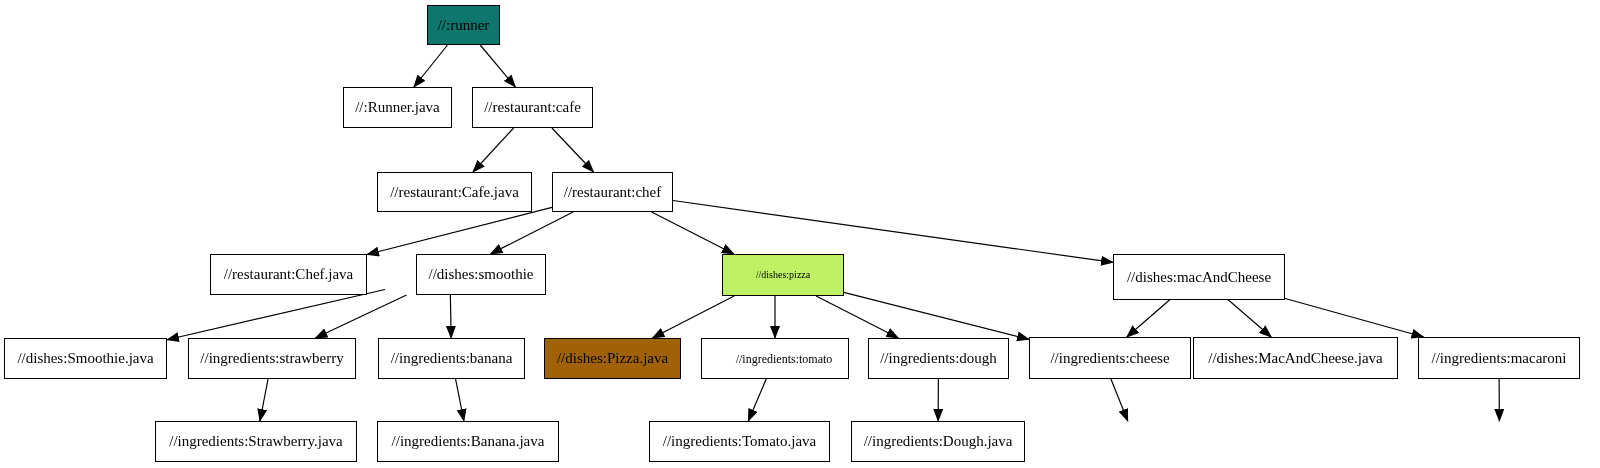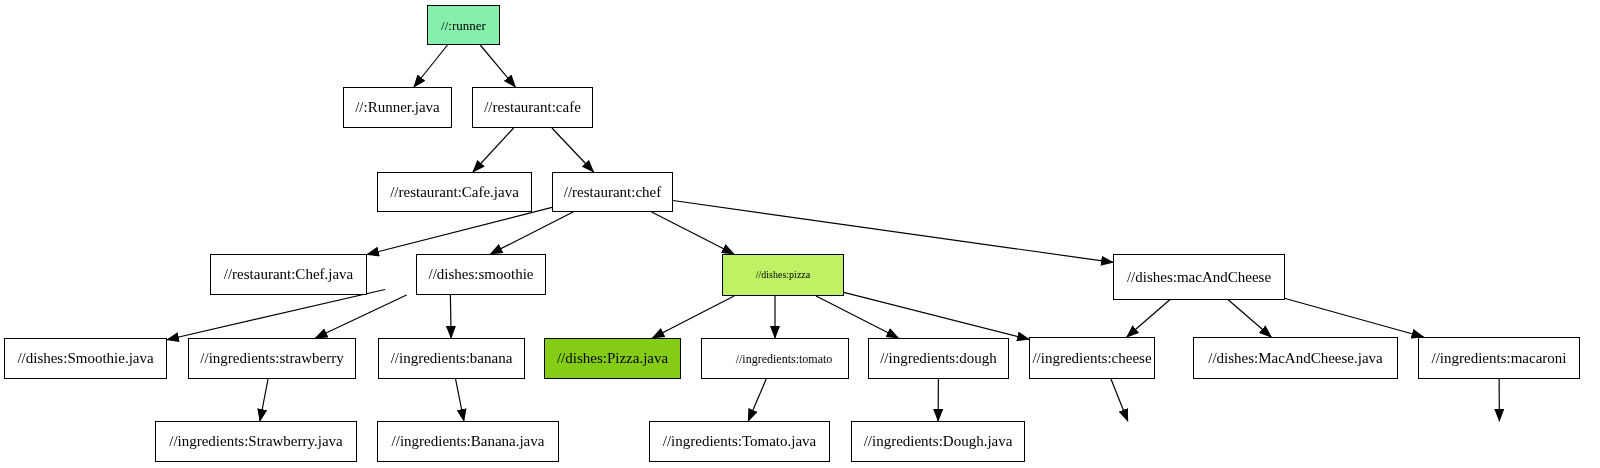--- a/index.html
+++ b/index.html
@@ -62,35 +62,35 @@
       <line x1="828" y1="288.4320610687023" x2="1029" y2="339.37251908396945" stroke="#000000" stroke-width="1.2" marker-end="url(#arrowhead)"></line>
       <line x1="1175.3083832335328" y1="295" x2="1126.7694610778442" y2="337" stroke="#000000" stroke-width="1.2" marker-end="url(#arrowhead)"></line>
       <line x1="1222.6916167664672" y1="295" x2="1271.2305389221558" y2="337" stroke="#000000" stroke-width="1.2" marker-end="url(#arrowhead)"></line>
       <line x1="1272.6526946107783" y1="295" x2="1423.5508982035929" y2="337" stroke="#000000" stroke-width="1.2" marker-end="url(#arrowhead)"></line>
       <line x1="766.2319277108434" y1="379" x2="748.2680722891566" y2="421" stroke="#000000" stroke-width="1.2" marker-end="url(#arrowhead)"></line>
       <line x1="938.3765060240963" y1="379" x2="938.1234939759037" y2="421" stroke="#000000" stroke-width="1.2" marker-end="url(#arrowhead)"></line>
       <line x1="1110.9251497005987" y1="379" x2="1127.7754491017963" y2="421" stroke="#000000" stroke-width="1.2" marker-end="url(#arrowhead)"></line>
       <line x1="1499.125748502994" y1="379" x2="1499.377245508982" y2="421" stroke="#000000" stroke-width="1.2" marker-end="url(#arrowhead)"></line>
     </svg>
 
-<div class="node" style="left: 427px; top: 5px; width: 73px; height: 40px; background: #86efac; border-color: rgb(0, 0, 0); color: rgb(0, 0, 0); font-size: 13px;">//:runner</div>
+<div class="node" style="left: 427px; top: 5px; width: 73px; height: 40px; background: #0f766e; border-color: rgb(0, 0, 0); color: rgb(0, 0, 0); font-size: 15px;">//:runner</div>
     <div class="node" style="left: 343px; top: 87px; width: 109px; height: 41px; background: rgb(255, 255, 255); border-color: rgb(0, 0, 0); color: rgb(0, 0, 0); font-size: 15px;">//:Runner.java</div>
     <div class="node" style="left: 472px; top: 87px; width: 121px; height: 41px; background: rgb(255, 255, 255); border-color: rgb(0, 0, 0); color: rgb(0, 0, 0); font-size: 15px;">//restaurant:cafe</div>
     <div class="node" style="left: 377px; top: 172px; width: 155px; height: 40px; background: rgb(255, 255, 255); border-color: rgb(0, 0, 0); color: rgb(0, 0, 0); font-size: 15px;">//restaurant:Cafe.java</div>
     <div class="node" style="left: 552px; top: 172px; width: 121px; height: 40px; background: rgb(255, 255, 255); border-color: rgb(0, 0, 0); color: rgb(0, 0, 0); font-size: 15px;">//restaurant:chef</div>
     <div class="node" style="left: 210px; top: 254px; width: 157px; height: 41px; background: rgb(255, 255, 255); border-color: rgb(0, 0, 0); color: rgb(0, 0, 0); font-size: 15px;">//restaurant:Chef.java</div>
     <div class="node" style="left: 385px; top: 254px; width: 130px; height: 41px; background: rgb(255, 255, 255); border-color: rgb(0, 0, 0); color: rgb(0, 0, 0); font-size: 15px; margin-left: 31px;">//dishes:smoothie</div>
     <div class="node" style="left: 722px; top: 254px; width: 122px; height: 42px; background: #bef264; border-color: rgb(0, 0, 0); color: rgb(0, 0, 0); font-size: 10px;">//dishes:pizza</div>
     <div class="node" style="left: 1113px; top: 254px; width: 172px; height: 46px; background: rgb(255, 255, 255); border-color: rgb(0, 0, 0); color: rgb(0, 0, 0); font-size: 15px;">//dishes:macAndCheese</div>
     <div class="node" style="left: 4px; top: 338px; width: 163px; height: 41px; background: rgb(255, 255, 255); border-color: rgb(0, 0, 0); color: rgb(0, 0, 0); font-size: 15px;">//dishes:Smoothie.java</div>
     <div class="node" style="left: 188px; top: 338px; width: 168px; height: 41px; background: rgb(255, 255, 255); border-color: rgb(0, 0, 0); color: rgb(0, 0, 0); font-size: 15px;">//ingredients:strawberry</div>
     <div class="node" style="left: 378px; top: 338px; width: 147px; height: 41px; background: rgb(255, 255, 255); border-color: rgb(0, 0, 0); color: rgb(0, 0, 0); font-size: 15px;">//ingredients:banana</div>
-    <div class="node" style="left: 544px; top: 338px; width: 137px; height: 41px; background: #84cc16; border-color: rgb(0, 0, 0); color: rgb(0, 0, 0); font-size: 15px;">//dishes:Pizza.java</div>
+    <div class="node" style="left: 544px; top: 338px; width: 137px; height: 41px; background: #a16207; border-color: rgb(0, 0, 0); color: rgb(0, 0, 0); font-size: 15px;">//dishes:Pizza.java</div>
     <div class="node" style="left: 701px; top: 338px; width: 148px; height: 41px; background: rgb(255, 255, 255); border-color: rgb(0, 0, 0); color: rgb(0, 0, 0); font-size: 12px; padding-left: 18px;">//ingredients:tomato</div>
     <div class="node" style="left: 868px; top: 338px; width: 141px; height: 41px; background: rgb(255, 255, 255); border-color: rgb(0, 0, 0); color: rgb(0, 0, 0); font-size: 15px;">//ingredients:dough</div>
-    <div class="node" style="left: 1029px; top: 337px; width: 126px; height: 42px; background: rgb(255, 255, 255); border-color: rgb(0, 0, 0); color: rgb(0, 0, 0); font-size: 15px;">//ingredients:cheese</div>
+    <div class="node" style="left: 1029px; top: 337px; width: 162px; height: 42px; background: rgb(255, 255, 255); border-color: rgb(0, 0, 0); color: rgb(0, 0, 0); font-size: 15px;">//ingredients:cheese</div>
     <div class="node" style="left: 1193px; top: 337px; width: 205px; height: 42px; background: rgb(255, 255, 255); border-color: rgb(0, 0, 0); color: rgb(0, 0, 0); font-size: 15px;">//dishes:MacAndCheese.java</div>
     <div class="node" style="left: 1418px; top: 337px; width: 162px; height: 42px; background: rgb(255, 255, 255); border-color: rgb(0, 0, 0); color: rgb(0, 0, 0); font-size: 15px;">//ingredients:macaroni</div>
     <div class="node" style="left: 155px; top: 421px; width: 202px; height: 41px; background: rgb(255, 255, 255); border-color: rgb(0, 0, 0); color: rgb(0, 0, 0); font-size: 15px;">//ingredients:Strawberry.java</div>
     <div class="node" style="left: 377px; top: 421px; width: 182px; height: 41px; background: rgb(255, 255, 255); border-color: rgb(0, 0, 0); color: rgb(0, 0, 0); font-size: 15px;">//ingredients:Banana.java</div>
     <div class="node" style="left: 649px; top: 421px; width: 181px; height: 41px; background: rgb(255, 255, 255); border-color: rgb(0, 0, 0); color: rgb(0, 0, 0); font-size: 15px;">//ingredients:Tomato.java</div>
     <div class="node" style="left: 851px; top: 421px; width: 174px; height: 41px; background: rgb(255, 255, 255); border-color: rgb(0, 0, 0); color: rgb(0, 0, 0); font-size: 15px;">//ingredients:Dough.java</div>
   </div>
 
 </body></html>

